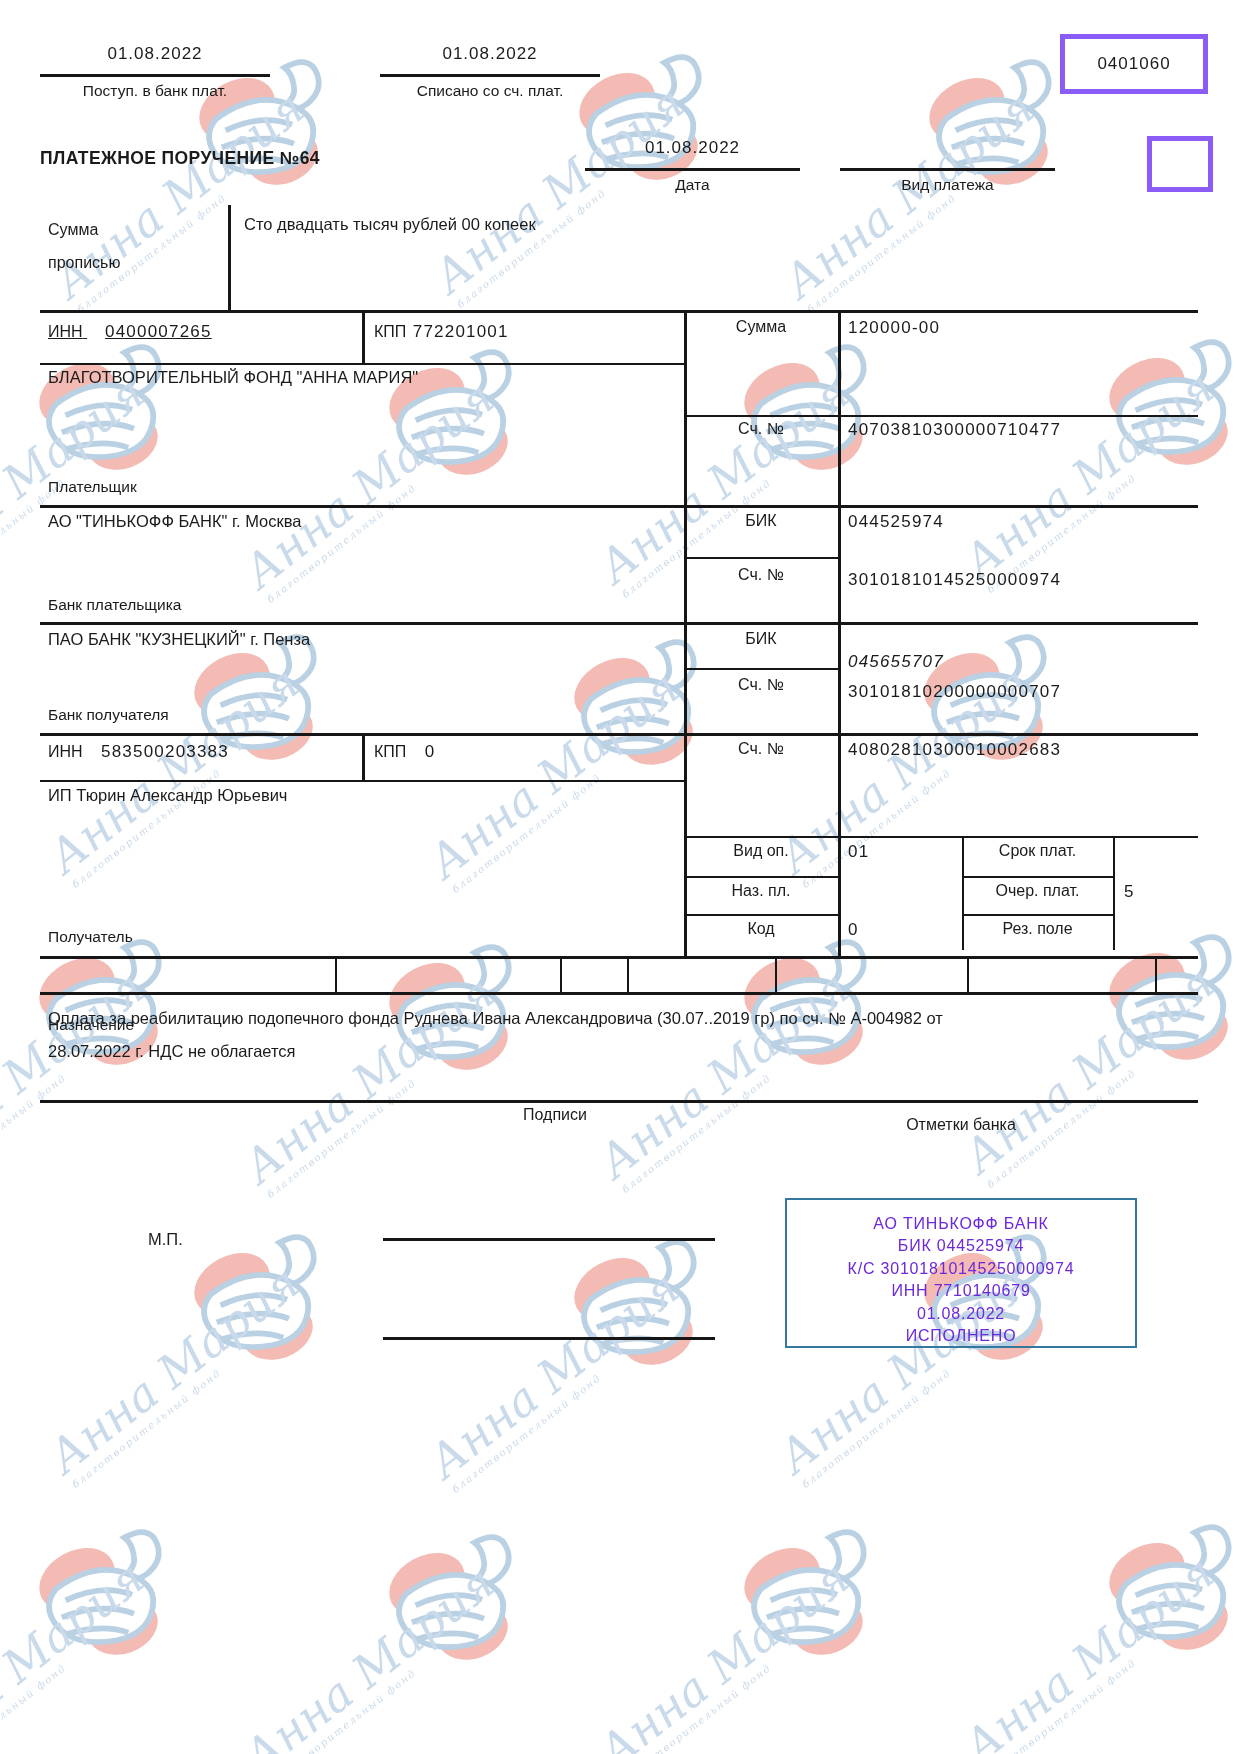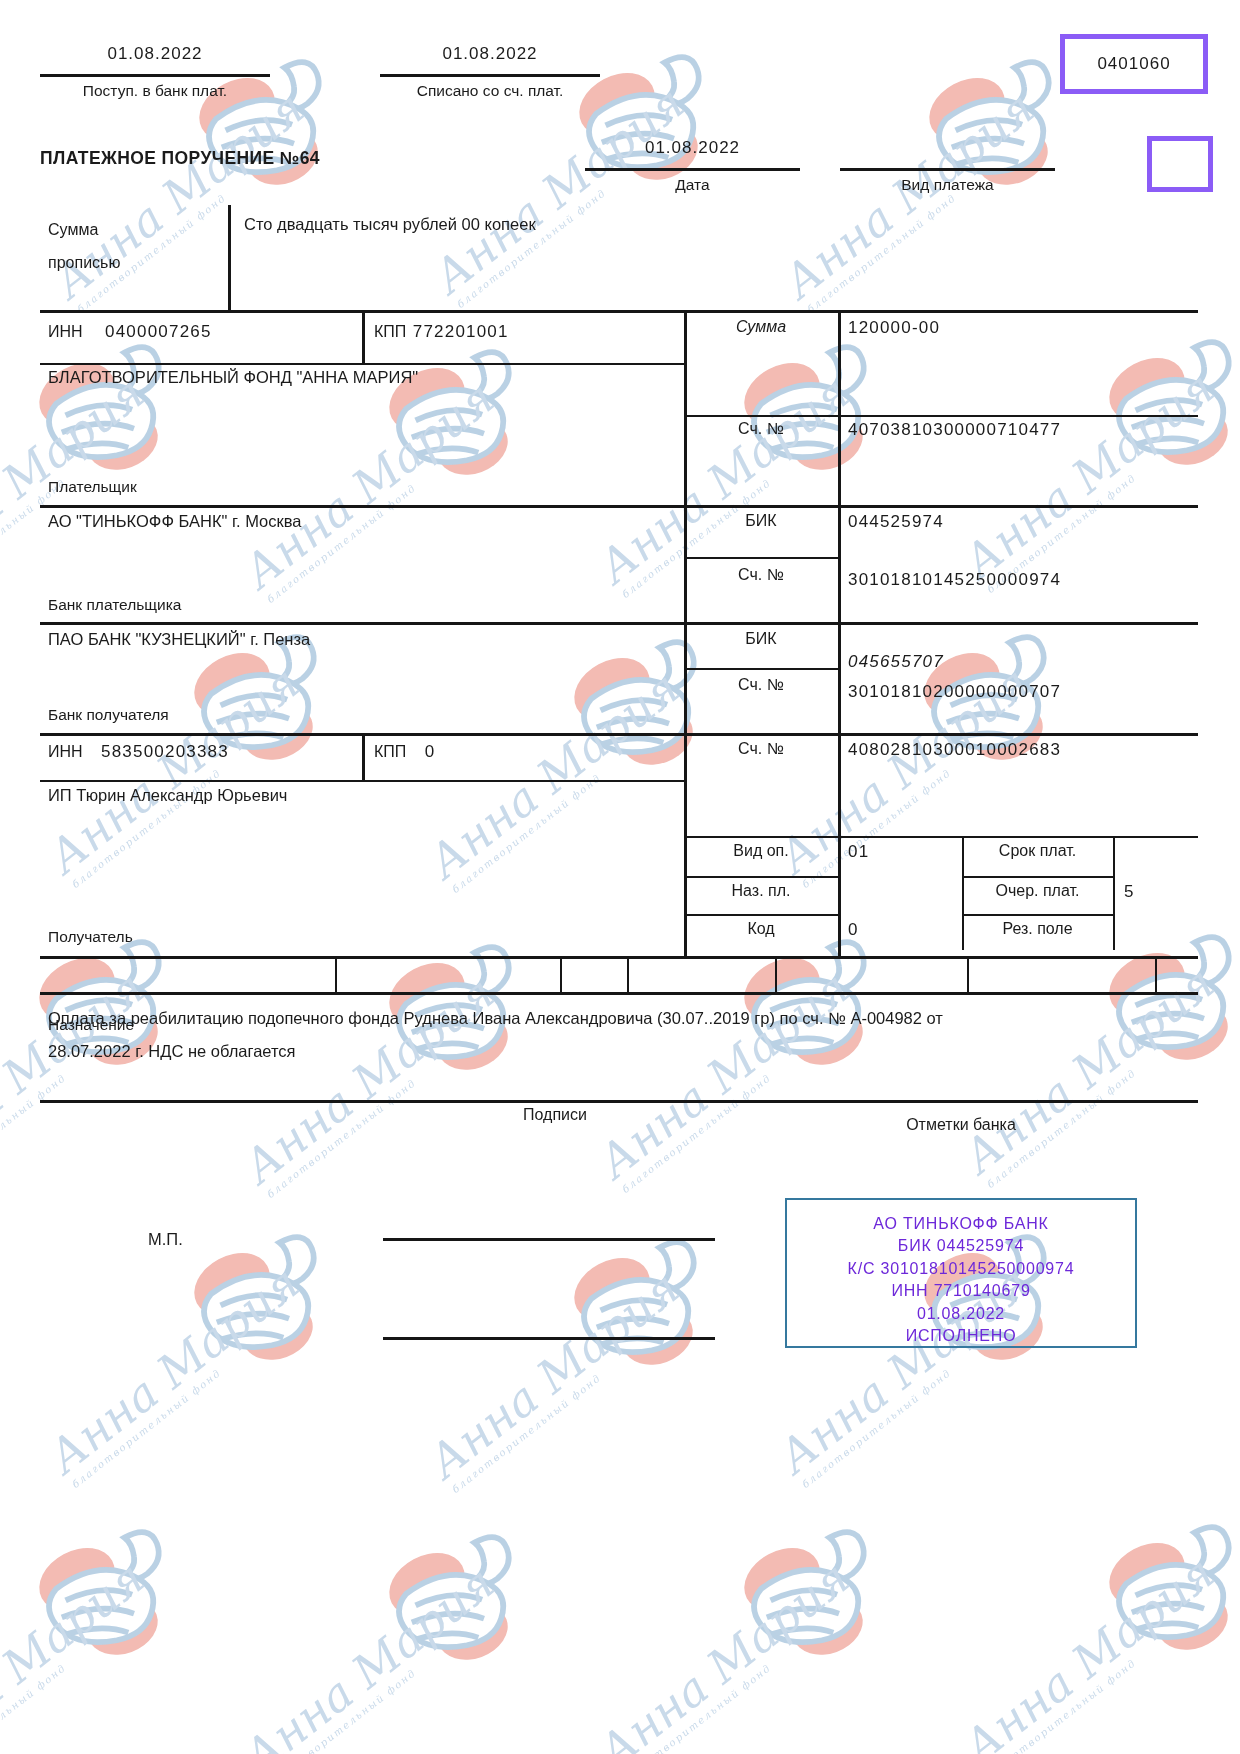--- a/index.html
+++ b/index.html
@@ -429,32 +429,32 @@
   <div class="hl t" style="left:40px;top:956px;width:1158px;"></div>
   <div class="vl" style="left:335px;top:956px;height:36px;"></div>
   <div class="vl" style="left:560px;top:956px;height:36px;"></div>
   <div class="vl" style="left:627px;top:956px;height:36px;"></div>
   <div class="vl" style="left:775px;top:956px;height:36px;"></div>
   <div class="vl" style="left:967px;top:956px;height:36px;"></div>
   <div class="vl" style="left:1155px;top:956px;height:36px;"></div>
   <div class="hl t" style="left:40px;top:992px;width:1158px;"></div>
   <div class="hl t" style="left:40px;top:1100px;width:1158px;"></div>
 
-  <div class="lbl" style="left:48px;top:322px;">
+  <div class="lbl" style="left:48px;top:322px;text-decoration:underline;">
     <span>ИНН</span>
     <span class="" style="margin-left:18px;letter-spacing:1.2px;font-size:17px;">0400007265</span>
   </div>
   <div class="lbl" style="left:374px;top:322px;">
     <span>КПП</span>
     <span style="margin-left:2px;letter-spacing:1.2px;font-size:17px;">772201001</span>
   </div>
   <div class="lbl" style="left:48px;top:368px;font-size:16.5px;">БЛАГОТВОРИТЕЛЬНЫЙ ФОНД "АННА МАРИЯ"</div>
   <div class="lbl sm" style="left:48px;top:478px;">Плательщик</div>
 
-  <div class="lbl ctr" style="left:684px;top:318px;width:154px;font-style:italic;">Сумма</div>
+  <div class="lbl ctr" style="left:684px;top:318px;width:154px;">Сумма</div>
   <div class="val" style="left:848px;top:318px;">120000-00</div>
   <div class="lbl ctr" style="left:684px;top:420px;width:154px;">Сч. №</div>
   <div class="val" style="left:848px;top:420px;">40703810300000710477</div>
 
   <div class="lbl" style="left:48px;top:512px;font-size:16.5px;">АО "ТИНЬКОФФ БАНК" г. Москва</div>
   <div class="lbl sm" style="left:48px;top:596px;">Банк плательщика</div>
   <div class="lbl ctr" style="left:684px;top:512px;width:154px;">БИК</div>
   <div class="val" style="left:848px;top:512px;">044525974</div>
   <div class="lbl ctr" style="left:684px;top:566px;width:154px;">Сч. №</div>
   <div class="val" style="left:848px;top:570px;">30101810145250000974</div>

